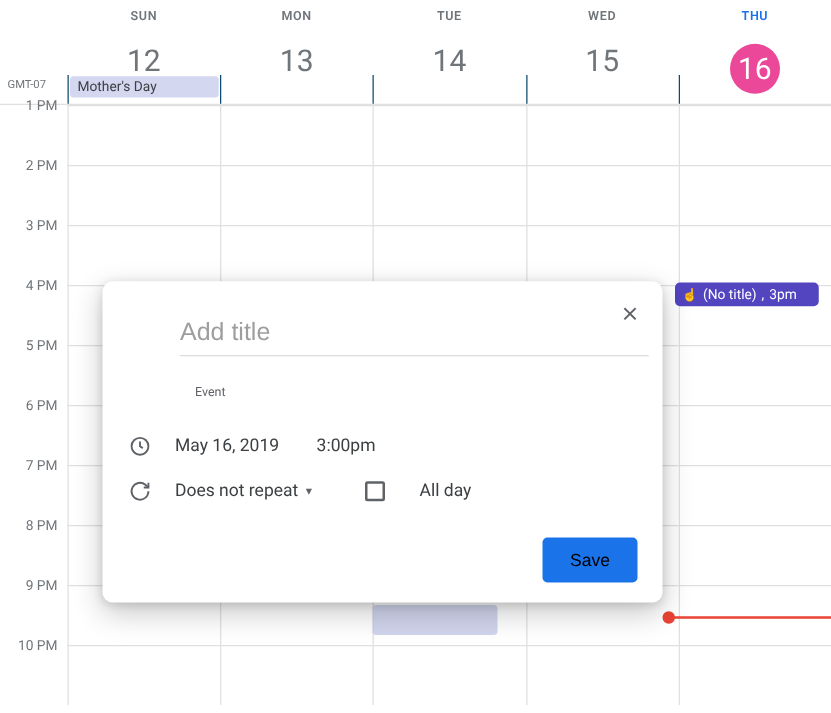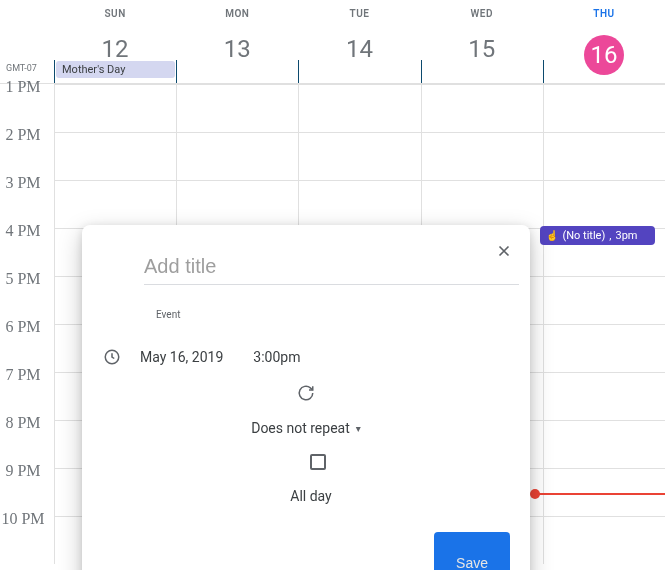--- a/index.html
+++ b/index.html
@@ -14,21 +14,21 @@
 .day-number { font-size: 24px; color: #70757a; margin-top: 16px; font-weight: 400; }
 .day-number.today { background: #ec4899; color: #fff; border-radius: 50%; width: 40px; height: 40px; line-height: 40px; display: inline-block; }
 
 .allday-row { display: flex; height: 24px; padding-left: 54px; border-bottom: 1px solid #e0e0e0; position: relative; }
 .tz-label { position: absolute; left: 6px; top: 3px; font-size: 9px; color: #70757a; }
 .allday-cell { flex: 1; border-left: 1px solid #0c4a6e; padding: 1px; }
 .allday-event { background: #d4d7f0; color: #3c4043; font-size: 11px; padding: 2px 6px; border-radius: 3px; white-space: nowrap; overflow: hidden; }
 
 .grid { position: relative; height: 486px; }
 .hour-row { display: flex; height: 48px; position: relative; }
-.hour-label { width: 54px; text-align: center; padding-right: 8px; font-size: 16px; color: #70757a; position: relative; top: -6px; font-family: Liberation Serif, serif; }
+.hour-label { width: 54px; text-align: right; padding-right: 8px; font-size: 11px; color: #70757a; position: relative; top: -6px; }
 .hour-cell { flex: 1; border-left: 1px solid #e0e0e0; border-top: 1px solid #e0e0e0; }
 
 .event-chip { position: absolute; background: #5344c0; color: #fff; font-size: 11px; padding: 3px 6px; border-radius: 4px; display: flex; align-items: center; gap: 4px; }
 .event-chip .hand { font-size: 10px; }
 
 .slot-block { position: absolute; background: #c6cbe8; opacity: 0.8; border-radius: 3px; }
 
 .now-line { position: absolute; left: 535px; right: 0; height: 2px; background: #ea4335; }
 .now-dot { position: absolute; width: 10px; height: 10px; background: #ea4335; border-radius: 50%; left: -5px; top: -4px; }
 
@@ -40,29 +40,29 @@
 
 .type-tabs { display: flex; gap: 10px; margin: 18px 0 0 42px; }
 .type-tab { font-size: 10px; padding: 6px 12px; border-radius: 4px; cursor: pointer; color: #5f6368; }
 .type-tab.active { background: #e8f0fe; color: #1a73e8; font-weight: 500; }
 
 .field-row { display: flex; align-items: center; gap: 18px; margin-top: 22px; }
 .field-icon { width: 20px; color: #5f6368; display: flex; justify-content: center; }
 .field-text { font-size: 14px; color: #3c4043; }
 .time-text { margin-left: 12px; }
 
-.repeat-row { display: flex; align-items: center; gap: 18px; margin-top: 18px; flex-direction: column; }
+.repeat-row { display: flex; align-items: center; gap: 18px; margin-top: 18px; }
 .repeat-text { font-size: 14px; color: #3c4043; display: flex; align-items: center; gap: 6px; }
 .dropdown-caret { font-size: 10px; color: #5f6368; }
 
 .checkbox { width: 16px; height: 16px; border: 2px solid #5f6368; border-radius: 2px; margin-left: 24px; }
 .allday-label { font-size: 14px; color: #3c4043; margin-left: 10px; }
 
 .modal-actions { display: flex; justify-content: flex-end; margin-top: 28px; }
-.save-btn { background: #1a73e8; color: #e5e5e5; border: none; padding: 23px 22px; border-radius: 4px; font-size: 14px; font-weight: 500; cursor: pointer; margin-left: 28px; }
+.save-btn { background: #1a73e8; color: #000000; border: none; padding: 10px 22px; border-radius: 4px; font-size: 14px; font-weight: 500; cursor: pointer; margin-left: 28px; }
 </style>
 </head>
 <body>
 
 <div class="calendar">
   <div class="header-row">
     <div class="day-header">
       <div class="day-label">SUN</div>
       <div class="day-number">12</div>
     </div>

